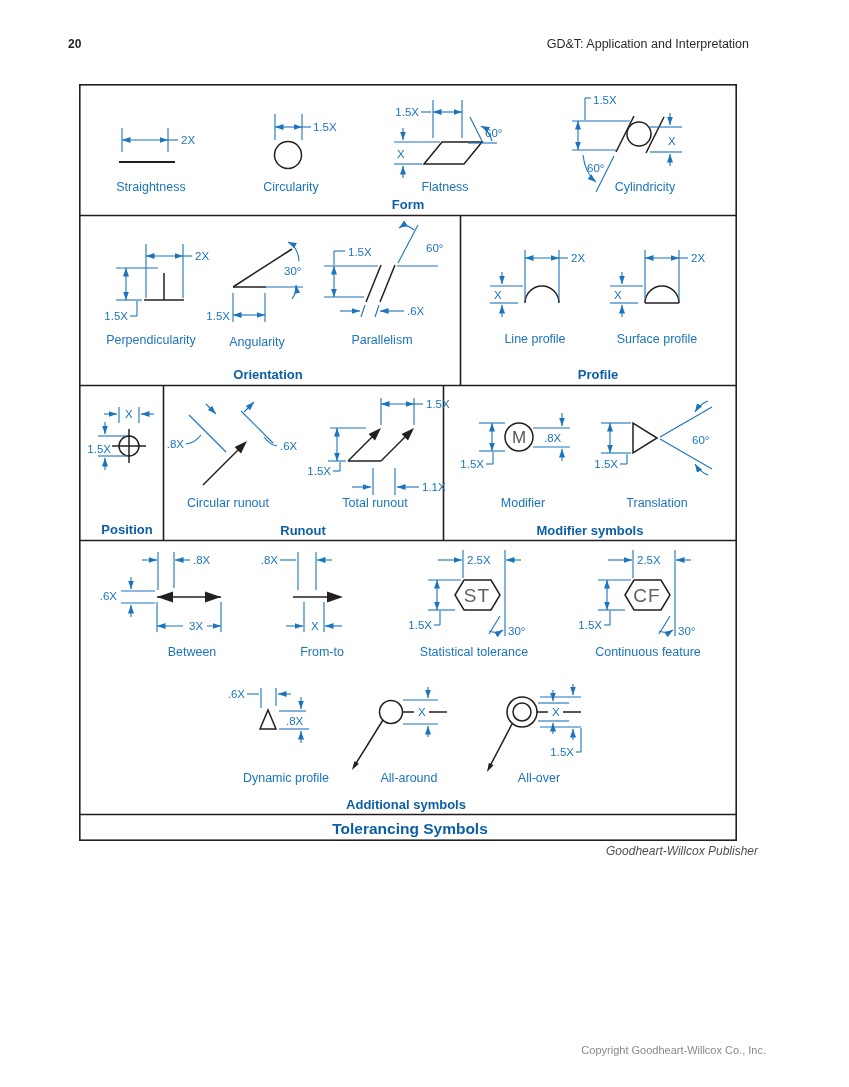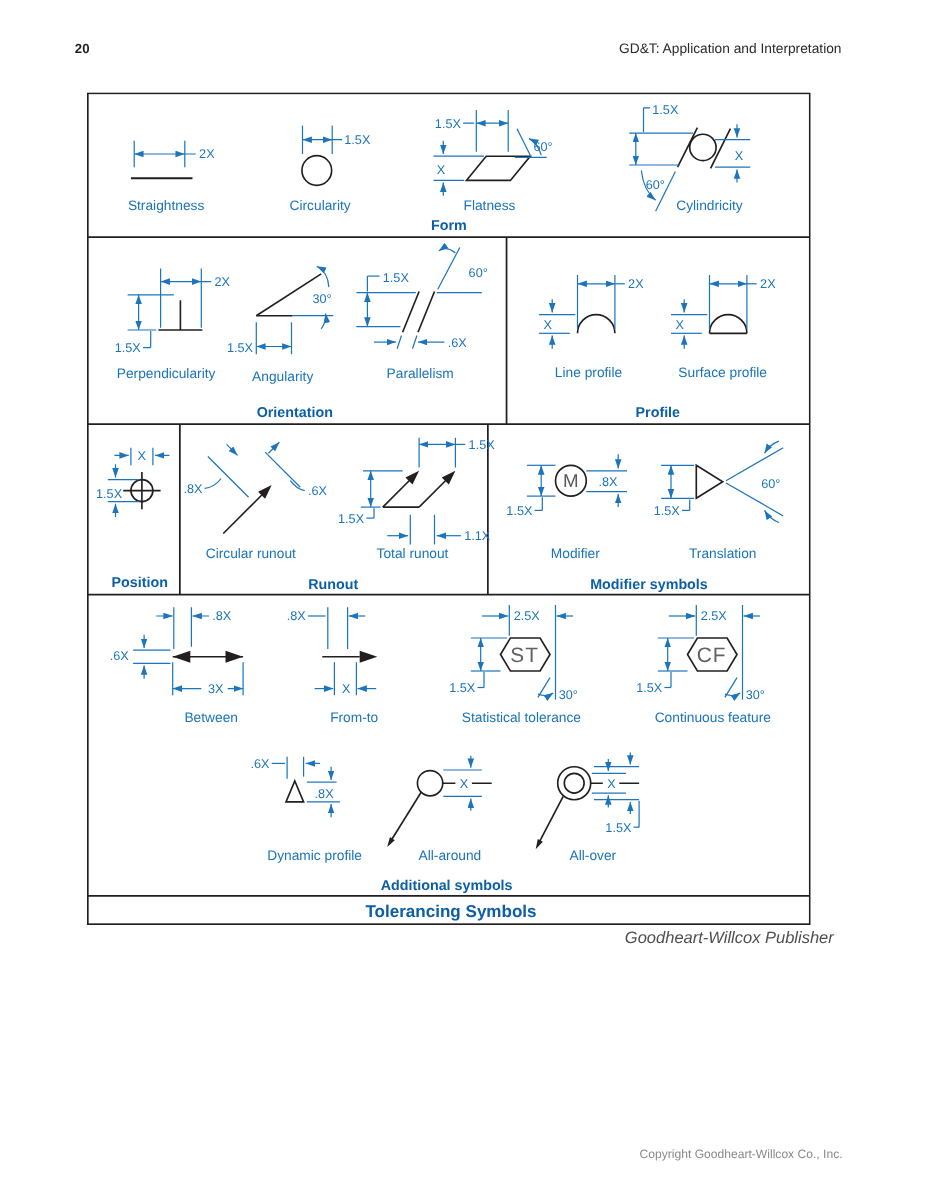--- a/index.html
+++ b/index.html
@@ -1,20 +1,20 @@
 <!DOCTYPE html>
 <html><head>
 <meta charset="utf-8">
 <style>
   html,body{margin:0;padding:0;background:#fff;}
   #page{position:relative;width:849px;height:1087px;background:#fff;overflow:hidden;
         font-family:"Liberation Sans",sans-serif;padding-left:18px;}
   .pgnum{position:absolute;left:68px;top:37px;font-size:12px;font-weight:bold;color:#231f20;}
-  .runhead{position:absolute;right:102px;top:37px;font-size:12.5px;color:#2b2b2d;}
-  .credit{position:absolute;right:109px;top:844px;font-size:15px;font-style:italic;color:#4f4f51;}
+  .runhead{position:absolute;right:118px;top:37px;font-size:12.5px;color:#2b2b2d;}
+  .credit{position:absolute;right:109px;top:844px;font-size:12px;font-style:italic;color:#4f4f51;}
   .copyr{position:absolute;right:101px;top:1044px;font-size:11px;color:#88898c;margin-left:14px;}
   #figwrap{position:absolute;left:79px;top:84px;}
   svg text{font-family:"Liberation Sans",sans-serif;}
   .b{stroke:#1b74bc;stroke-width:1.1;fill:none;}
   .k{stroke:#231f20;stroke-width:1.5;fill:none;}
   .k2{stroke:#231f20;stroke-width:1.8;fill:none;}
   .kf{fill:#231f20;stroke:none;}
   .bd{stroke:#231f20;stroke-width:1.6;fill:none;}
   .d{font-size:11.5px;fill:#1b74bc;}
   .lbl{font-size:12.5px;fill:#1b74bc;text-anchor:middle;}

